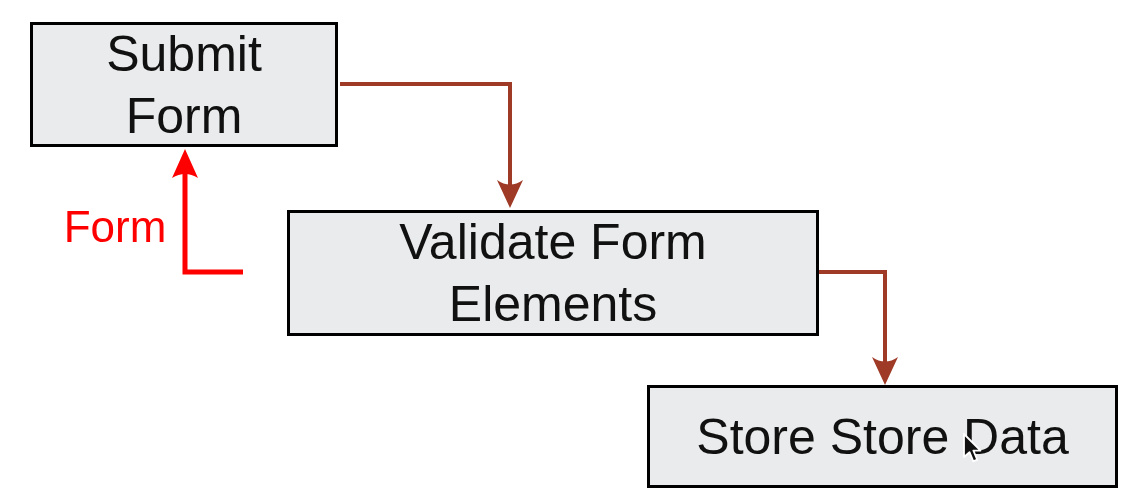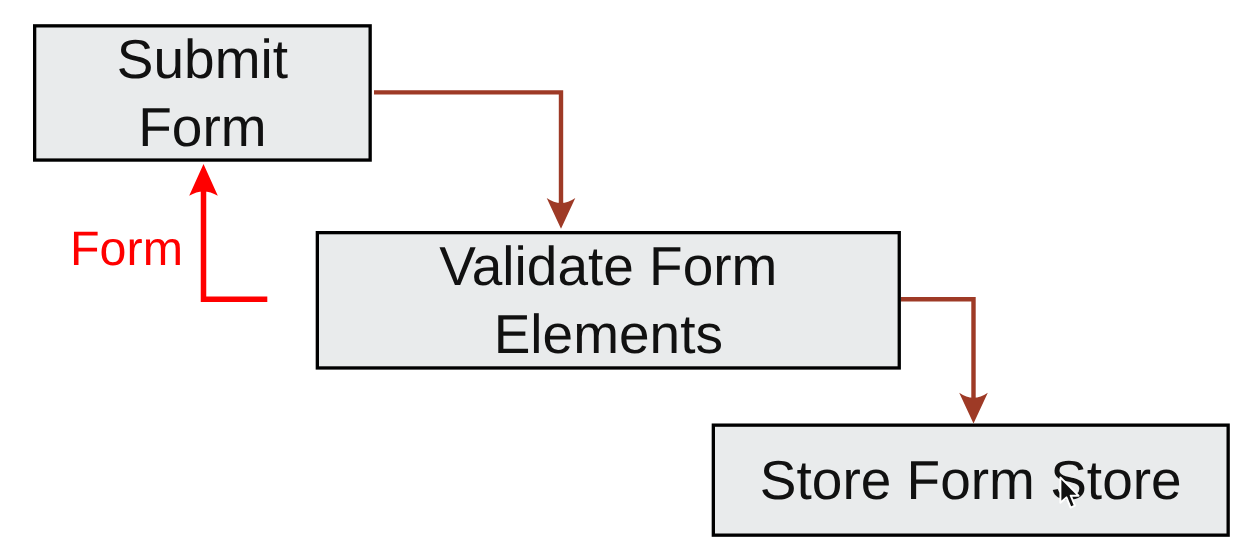--- a/index.html
+++ b/index.html
@@ -100,21 +100,21 @@
       <path class="error-head" d="M 185 149 L 172 178 Q 185 170 198 178 Z"></path>
     </g>
   </svg>
 
   <div class="node node-submit">Submit
 Form</div>
 
   <div class="node node-validate">Validate Form
 Elements</div>
 
-  <div class="node node-store">Store Form Store</div>
+  <div class="node node-store">Store Store Data</div>
 
   <div class="error-label">Form</div>
 
   <svg class="mouse-cursor" viewBox="0 0 20 32" xmlns="http://www.w3.org/2000/svg">
     <path d="M2 1 L2 24 L7.5 19.2 L11.3 28.4 L15.2 26.6 L11.4 17.6 L18.5 17.6 Z" fill="#111111" stroke="#ffffff" stroke-width="1.8" stroke-linejoin="round"></path>
   </svg>
 
 </div>
 
 </body></html>

